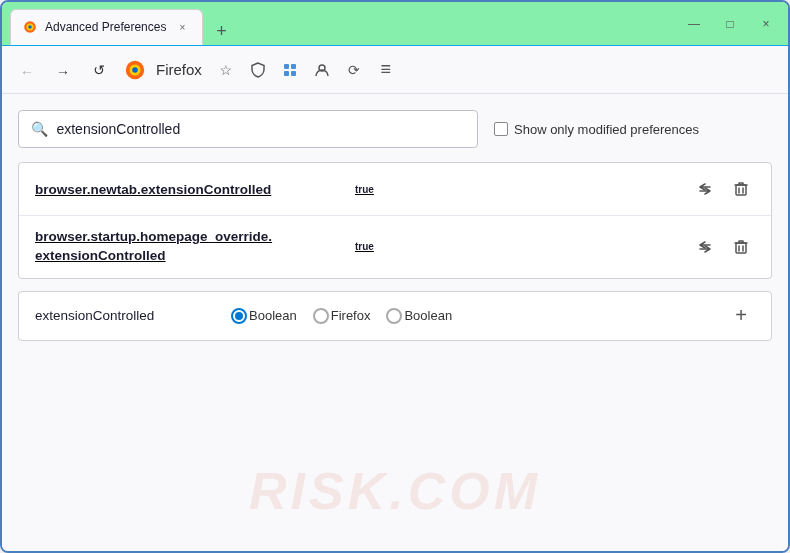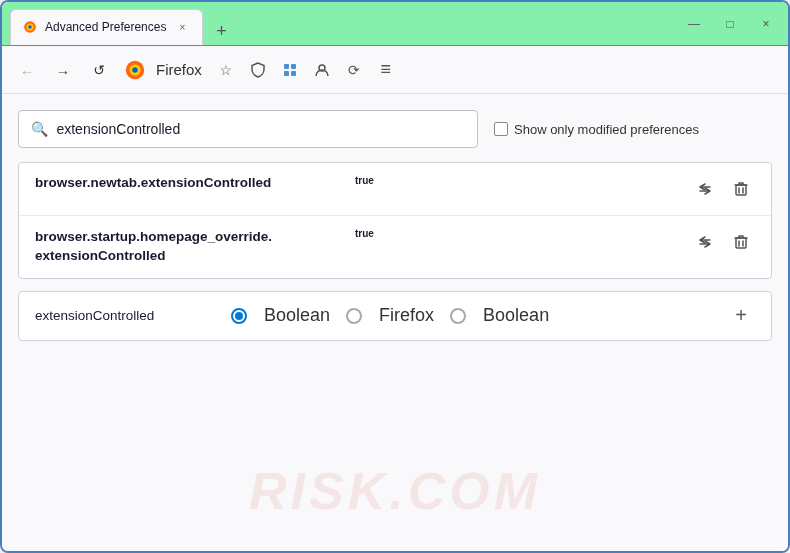--- a/index.html
+++ b/index.html
@@ -261,24 +261,25 @@
     .prefs-table {
       border: 1px solid #d0d0d8;
       border-radius: 4px;
       background: white;
       margin-bottom: 12px;
       overflow: hidden;
     }
 
     .pref-row {
       display: flex;
-      align-items: flex-start;
+      align-items: center;
       padding: 12px 16px;
       border-bottom: 1px solid #e8e8f0;
       min-height: 48px;
+      text-decoration: underline;
     }
 
     .pref-row:last-child {
       border-bottom: none;
     }
 
     .pref-name {
       font-weight: bold;
       font-size: 13.5px;
       color: #1a1a2e;
@@ -330,22 +331,22 @@
     .radio-group {
       display: flex;
       align-items: center;
       gap: 16px;
       flex: 1;
     }
 
     .radio-option {
       display: flex;
       align-items: center;
-      gap: 17px;
-      font-size: 18px;
+      gap: 2px;
+      font-size: 13px;
       color: #333;
       cursor: pointer;
     }
 
     .radio-circle {
       width: 16px;
       height: 16px;
       border-radius: 50%;
       border: 2px solid #aaa;
       background: white;

